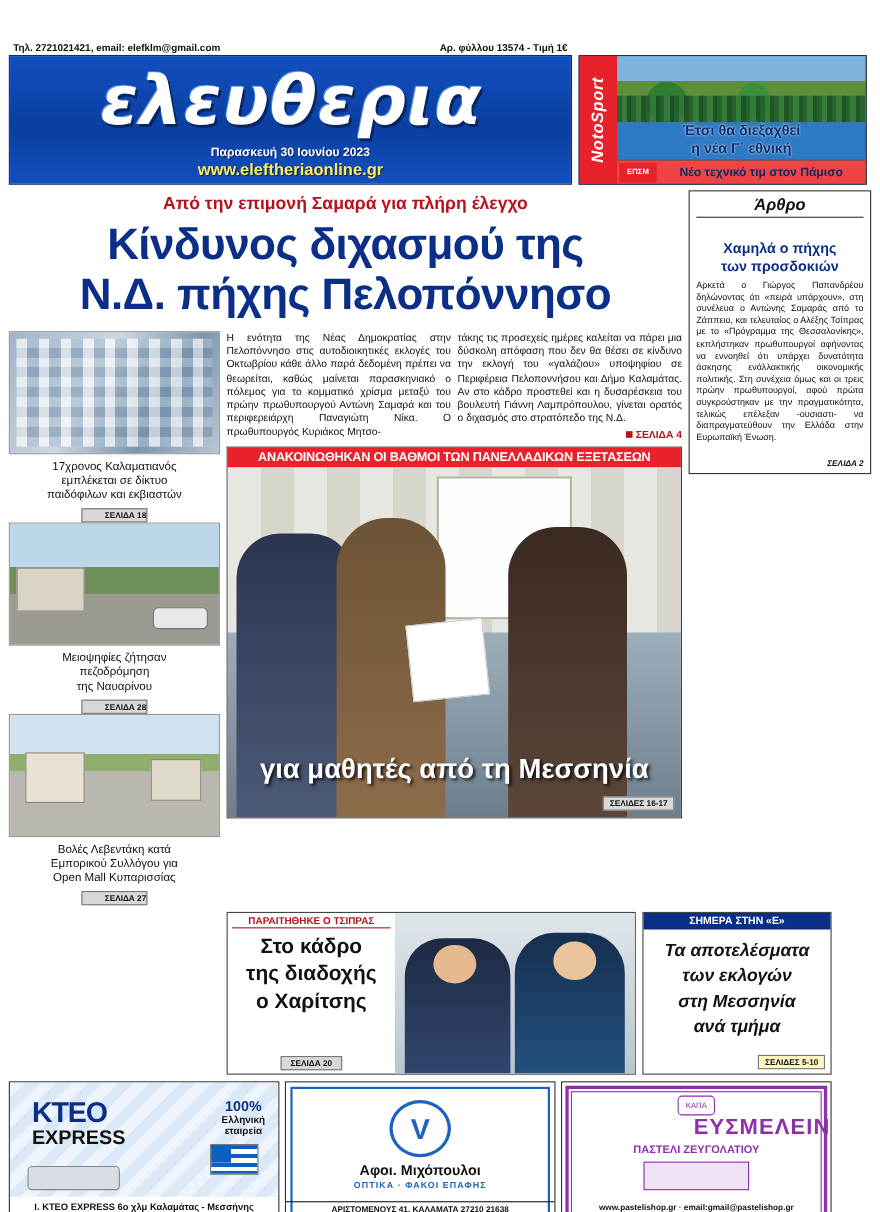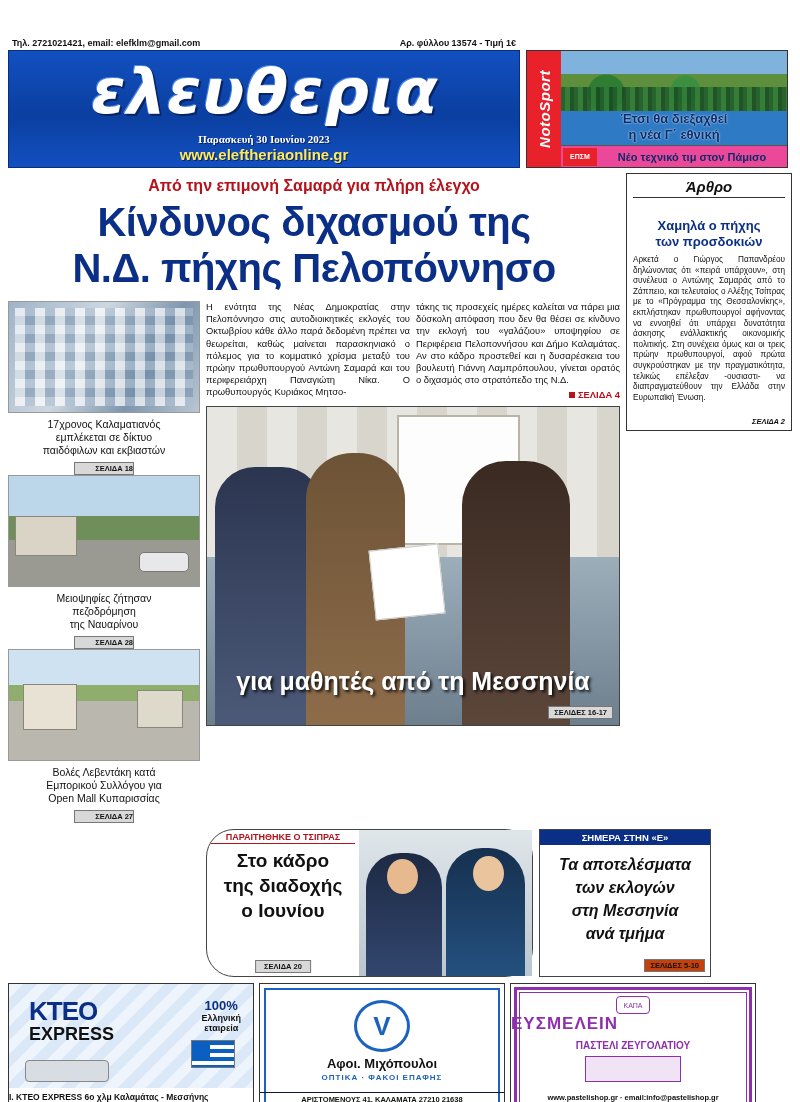--- a/index.html
+++ b/index.html
@@ -33,21 +33,20 @@
     font-size: 62px; font-weight:700; font-style: italic;
     letter-spacing: 1px;
     color:#ffffff;
     text-shadow: 2px 2px 0 #072463, -1px -1px 0 #4a86e8;
     line-height: 74px;
   }
   .masthead .dateline {
     position:absolute; bottom:22px; width:100%; text-align:center;
     font-size:11px; font-weight:700; color:#ffffff;
     text-shadow: 1px 1px 0 #072463;
-    font-family: Liberation Serif, serif;
   }
   .masthead .site {
     position:absolute; bottom:4px; width:100%; text-align:center;
     font-size:15px; font-weight:700; color:#ffe95c;
     text-shadow: 1px 1px 0 #072463;
   }
 
   
   .topad { width: 262px; height: 118px; border:1px solid #333; position:relative; overflow:hidden;
     background:#2f7ac4; display:flex; }
@@ -70,21 +69,21 @@
   }
   .topad .photo .crowd { position:absolute; bottom:0; left:0; right:0; height:24px;
      background: repeating-linear-gradient(90deg,#1e5c2a 0 4px,#2f7a36 4px 9px,#164a22 9px 13px); opacity:.85;}
   .topad .line1, .topad .line2 {
     position:absolute; left:0; right:0; text-align:center; color:#0b2c6b;
     font-weight:700; font-size:13px; text-shadow: 0 0 2px #fff;
   }
   .topad .line1 { top:60px; }
   .topad .line2 { top:76px; }
   .topad .strip {
-    position:absolute; bottom:0; left:0; right:0; height:22px; background:#ec4899;
+    position:absolute; bottom:0; left:0; right:0; height:22px; background:#ef4444;
     border-top:1px solid #555; display:flex; align-items:center; }
   .topad .strip .tag { width:34px; height:18px; margin-left:2px; background:#e8212b; color:#fff;
     font-size:7px; font-weight:700; display:flex; align-items:center; justify-content:center; }
   .topad .strip .txt { flex:1; text-align:center; font-size:11px; font-weight:700; color:#0b2c6b; }
 
   
   .main-area { display:flex; gap:6px; margin-top:5px; }
   .left-main { width: 612px; }
   .right-col { width: 170px; }
 
@@ -149,81 +148,81 @@
     position:absolute; left:0; right:0; bottom:28px; text-align:center;
     color:#fff; font-size:25px; line-height:31px; font-weight:700;
     text-shadow: 2px 2px 3px rgba(0,0,0,.85);
   }
   .feature .img .pgs { position:absolute; right:6px; bottom:6px; background:#d8d8d8;
     border:1px solid #777; font-size:7.5px; font-weight:700; padding:1px 5px; }
 
   
   .bottom-row { display:flex; gap:6px; margin-top:6px; }
   .bx { border:1px solid #444; position:relative; }
-  .bx1 { width:327px; height:148px; display:flex;border-radius:28px; }
+  .bx1 { width:372px; height:148px; display:flex; }
   .bx1 .txtside { width:152px; padding:2px 4px; position:relative; }
   .bx1 .toptag { font-size:9px; font-weight:700; color:#b5121b; border-bottom:1px solid #b5121b;
      padding-bottom:1px; margin-bottom:4px; text-align:center;}
   .bx1 .h { text-align:center; font-size:19px; line-height:25px; font-weight:700; color:#111; }
   .bx1 .pg { position:absolute; left:50%; transform:translateX(-50%); bottom:3px;
      background:#d8d8d8; border:1px solid #777; font-size:7.5px; font-weight:700; padding:1px 8px; }
   .bx1 .imgside { flex:1; background: linear-gradient(#dfe6ea,#b9c6cf); position:relative; overflow:hidden; }
   .bx1 .imgside .m1 { position:absolute; left:4%; bottom:0; width:44%; height:84%;
      background: linear-gradient(#1d2a44,#32466e); border-radius:34px 34px 0 0; }
   .bx1 .imgside .m2 { position:absolute; right:4%; bottom:0; width:46%; height:88%;
      background: linear-gradient(#16304f,#24507f); border-radius:36px 36px 0 0; }
   .bx1 .imgside .f1 { position:absolute; left:16%; bottom:56%; width:18%; height:24%;
      background:#e6b98f; border-radius:50%; }
   .bx1 .imgside .f2 { position:absolute; right:16%; bottom:58%; width:18%; height:24%;
      background:#e9c49c; border-radius:50%; }
 
   .bx2 { width:172px; height:148px; padding:2px 5px; }
   .bx2 .toptag { background:#0b2f86; color:#fff; text-align:center; font-size:9.5px;
      font-weight:700; padding:2px 0; margin:-2px -5px 8px; }
   .bx2 .h { text-align:center; font-size:16px; line-height:23px; font-style:italic; font-weight:700; color:#111;}
-  .bx2 .pg { position:absolute; right:5px; bottom:4px; background:#c2410c; border:1px solid #777;
+  .bx2 .pg { position:absolute; right:5px; bottom:4px; background:#fef9c3; border:1px solid #777;
      font-size:7.5px; font-weight:700; padding:1px 5px; }
 
   
   .ads { display:flex; gap:5px; margin-top:6px; }
   .ad { border:1px solid #333; position:relative; overflow:hidden; }
   .ad1 { width:246px; height:136px; background:#fff; }
   .ad1 .blue { position:absolute; left:0; top:0; width:100%; height:104px;
      background: repeating-linear-gradient(135deg,#eef4fb 0 10px,#dbe8f7 10px 20px); }
   .ad1 .kteo { position:absolute; left:20px; top:12px; font-size:26px; font-weight:700; color:#0b2f86;
      letter-spacing:-1px; }
   .ad1 .express { position:absolute; left:20px; top:40px; font-size:18px; font-weight:700; color:#111; }
   .ad1 .pct { position:absolute; right:12px; top:14px; text-align:center; font-size:13px; font-weight:700; color:#0b2f86;}
   .ad1 .pct small{ display:block; font-size:9px; font-weight:700; color:#111;}
   .ad1 .flag { position:absolute; right:18px; top:56px; width:44px; height:28px; border:1px solid #777;
      background: repeating-linear-gradient(#0b5fc0 0 4px, #fff 4px 8px); }
   .ad1 .flag i { position:absolute; left:0; top:0; width:18px; height:16px; background:#0b5fc0; }
   .ad1 .car { position:absolute; left:16px; bottom:36px; width:84px; height:22px; background:#d8dde3;
      border:1px solid #888; border-radius:4px; }
-  .ad1 .botline { position:absolute; left:0; right:0; bottom:16px; 
+  .ad1 .botline { position:absolute; left:0; right:0; bottom:16px; text-align:center;
      font-size:8.5px; font-weight:700; }
   .ad1 .tel { position:absolute; left:0; right:0; bottom:2px; text-align:center; font-size:8px; font-weight:700;
      background:#0b2f86; color:#fff; padding:2px 0; }
 
   .ad2 { width:246px; height:136px; background:#fff; }
   .ad2 .inner { position:absolute; inset:4px; border:2px solid #1c63c0; }
   .ad2 .vlogo { position:absolute; left:50%; top:16px; transform:translateX(-50%);
      width:56px; height:52px; border:3px solid #1c63c0; border-radius:50%;
      display:flex; align-items:center; justify-content:center; font-size:26px; color:#1c63c0; font-weight:700;}
   .ad2 .nm { position:absolute; left:0; right:0; top:72px; text-align:center; font-size:13px; font-weight:700; color:#111; }
   .ad2 .sub { position:absolute; left:0; right:0; top:89px; text-align:center; font-size:8px;
      font-weight:700; color:#1c63c0; letter-spacing:1px; }
   .ad2 .addr { position:absolute; left:0; right:0; bottom:14px; text-align:center; font-size:7.5px; font-weight:700;
      border-top:1px solid #0f172a; padding-top:2px; }
   .ad2 .mail { position:absolute; left:0; right:0; bottom:3px; text-align:center; font-size:7.5px; font-weight:700; color:#1c63c0;}
 
   .ad3 { width:246px; height:136px; background:#fff; }
   .ad3 .frame { position:absolute; inset:3px; border:3px solid #8e2fae; }
   .ad3 .frame2 { position:absolute; inset:8px; border:1px solid #8e2fae; }
-  .ad3 .nm { position:absolute; left:0; right:0; top:30px; text-align:left; font-size:17px; font-weight:700;
+  .ad3 .nm { position:absolute; left:0; right:0; top:30px; text-align:right; font-size:20px; font-weight:700;
      color:#8e2fae; letter-spacing:1px; }
   .ad3 .sub { position:absolute; left:0; right:0; top:56px; text-align:center; font-size:10px; font-weight:700; color:#8e2fae; }
   .ad3 .seal { position:absolute; left:50%; top:12px; transform:translateX(-50%); width:34px; height:18px;
      border:1px solid #8e2fae; border-radius:4px; font-size:7px; color:#8e2fae; text-align:center; line-height:18px;}
   .ad3 .bld { position:absolute; left:50%; top:72px; transform:translateX(-50%); width:96px; height:26px;
      background:#efe3f5; border:1px solid #8e2fae; }
   .ad3 .web { position:absolute; left:0; right:0; bottom:16px; text-align:center; font-size:7.5px; font-weight:700; color:#111;}
   .ad3 .tel { position:absolute; left:0; right:0; bottom:4px; text-align:center; font-size:8.5px; font-weight:700; color:#111;}
 </style>
 </head>
@@ -293,20 +292,21 @@
             </div>
             <div class="text-col">
               <p>τάκης τις προσεχείς ημέρες καλείται να πάρει μια δύσκολη απόφαση που δεν θα θέσει σε κίνδυνο την εκλογή του «γαλάζιου» υποψηφίου σε Περιφέρεια Πελοποννήσου και Δήμο Καλαμάτας. Αν στο κάδρο προστεθεί και η δυσαρέσκεια του βουλευτή Γιάννη Λαμπρόπουλου, γίνεται ορατός ο διχασμός στο στρατόπεδο της Ν.Δ.</p>
               <p style="margin-top:3px; text-align:right;">
                 <span class="sq"></span><span class="refline">ΣΕΛΙΔΑ 4</span>
               </p>
             </div>
           </div>
 
           <div class="feature">
+            <div class="band">ΑΝΑΚΟΙΝΩΘΗΚΑΝ ΟΙ ΒΑΘΜΟΙ ΤΩΝ ΠΑΝΕΛΛΑΔΙΚΩΝ ΕΞΕΤΑΣΕΩΝ</div>
             <div class="img">
               <div class="wall"></div>
               <div class="board"></div>
               <div class="p-a"></div>
               <div class="p-b"></div>
               <div class="p-c"></div>
               <div class="paper"></div>
               <div class="title">
                 <div>για μαθητές από τη Μεσσηνία</div>
               </div>
@@ -330,21 +330,21 @@
     </div>
   </div>
 
   <div class="bottom-row" style="margin-left:198px; width:596px;">
     <div class="bx bx1">
       <div class="txtside">
         <div class="toptag">ΠΑΡΑΙΤΗΘΗΚΕ Ο ΤΣΙΠΡΑΣ</div>
         <div class="h">
           <div>Στο κάδρο</div>
           <div>της διαδοχής</div>
-          <div>ο Ιουνίου</div>
+          <div>ο Χαρίτσης</div>
         </div>
         <div class="pg">ΣΕΛΙΔΑ 20</div>
       </div>
       <div class="imgside">
         <div class="m1"></div>
           <div class="m2"></div>
           <div class="f1"></div>
           <div class="f2"></div>
       </div>
     </div>
@@ -387,17 +387,17 @@
       <div class="mail">✉ optomiho@otenet.gr</div>
     </div>
 
     <div class="ad ad3">
       <div class="frame"></div>
         <div class="frame2"></div>
       <div class="seal">ΚΑΠΑ</div>
       <div class="nm">ΕΥΣΜΕΛΕΙΝ</div>
       <div class="sub">ΠΑΣΤΕΛΙ ΖΕΥΓΟΛΑΤΙΟΥ</div>
       <div class="bld"></div>
-      <div class="web">www.pastelishop.gr · email:info@pastelishop.gr</div>
+      <div class="web">www.pastelishop.gr · email:gmail@pastelishop.gr</div>
       <div class="tel">Τηλ.: 27240 22660</div>
     </div>
   </div>
 </div>
 
 </body></html>

